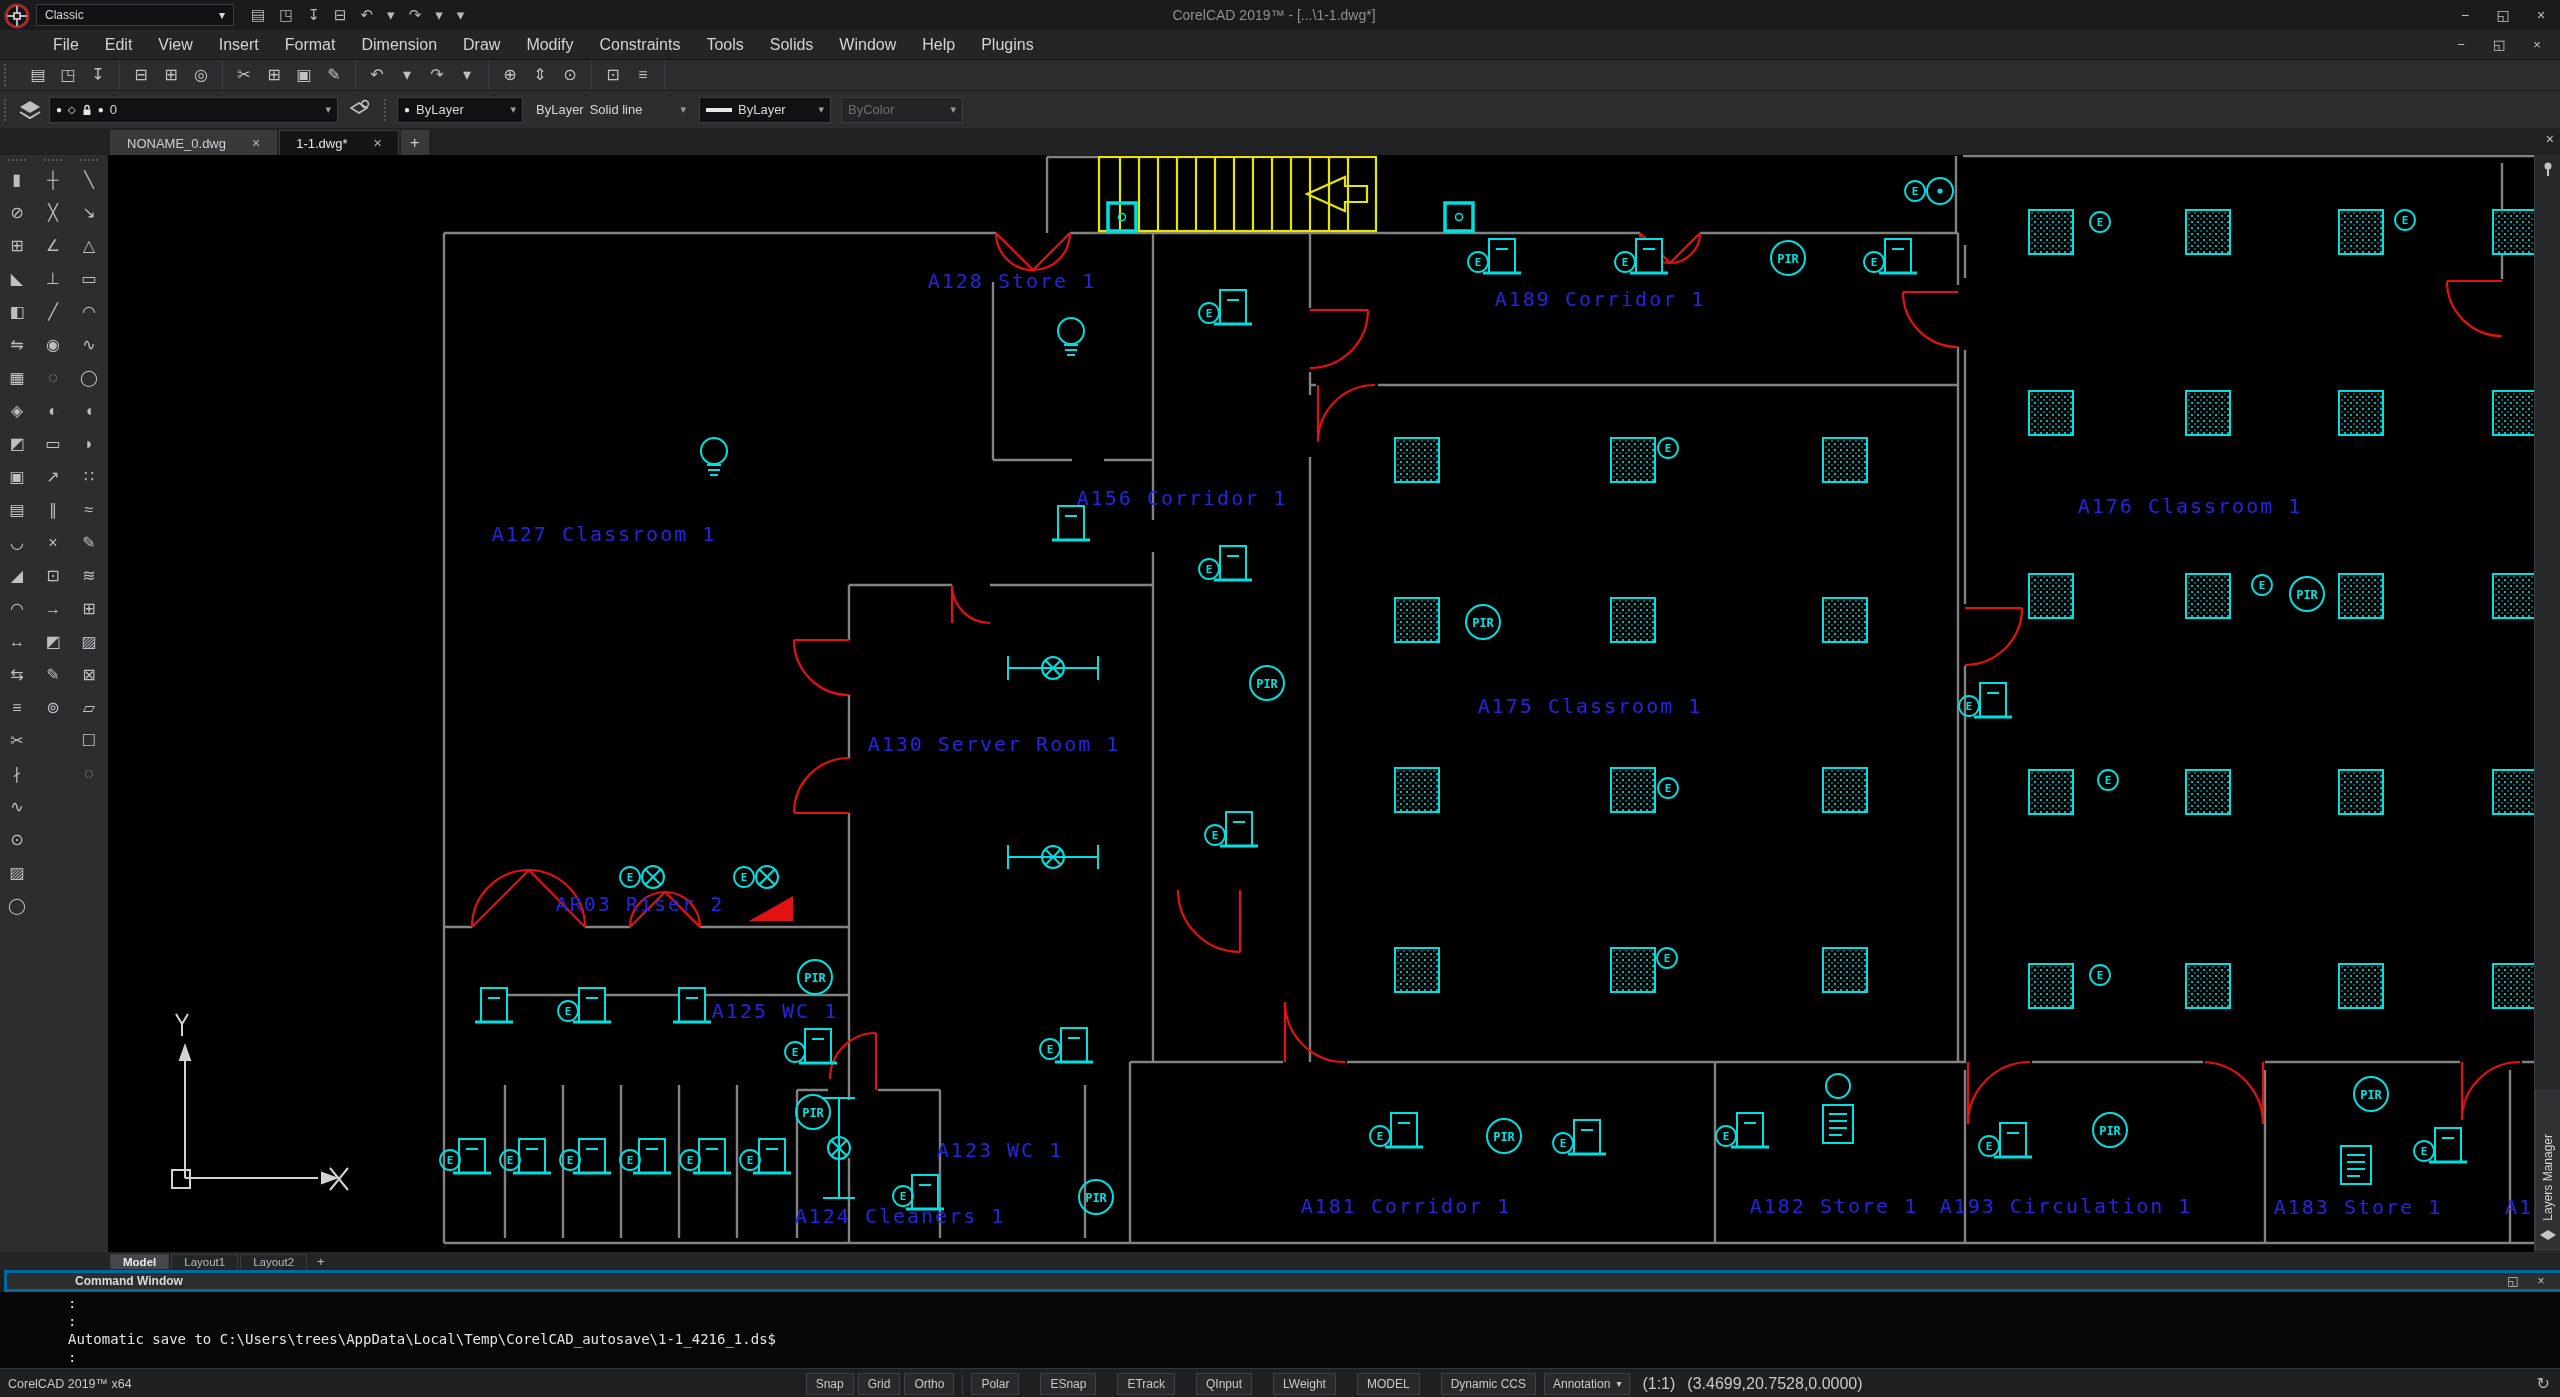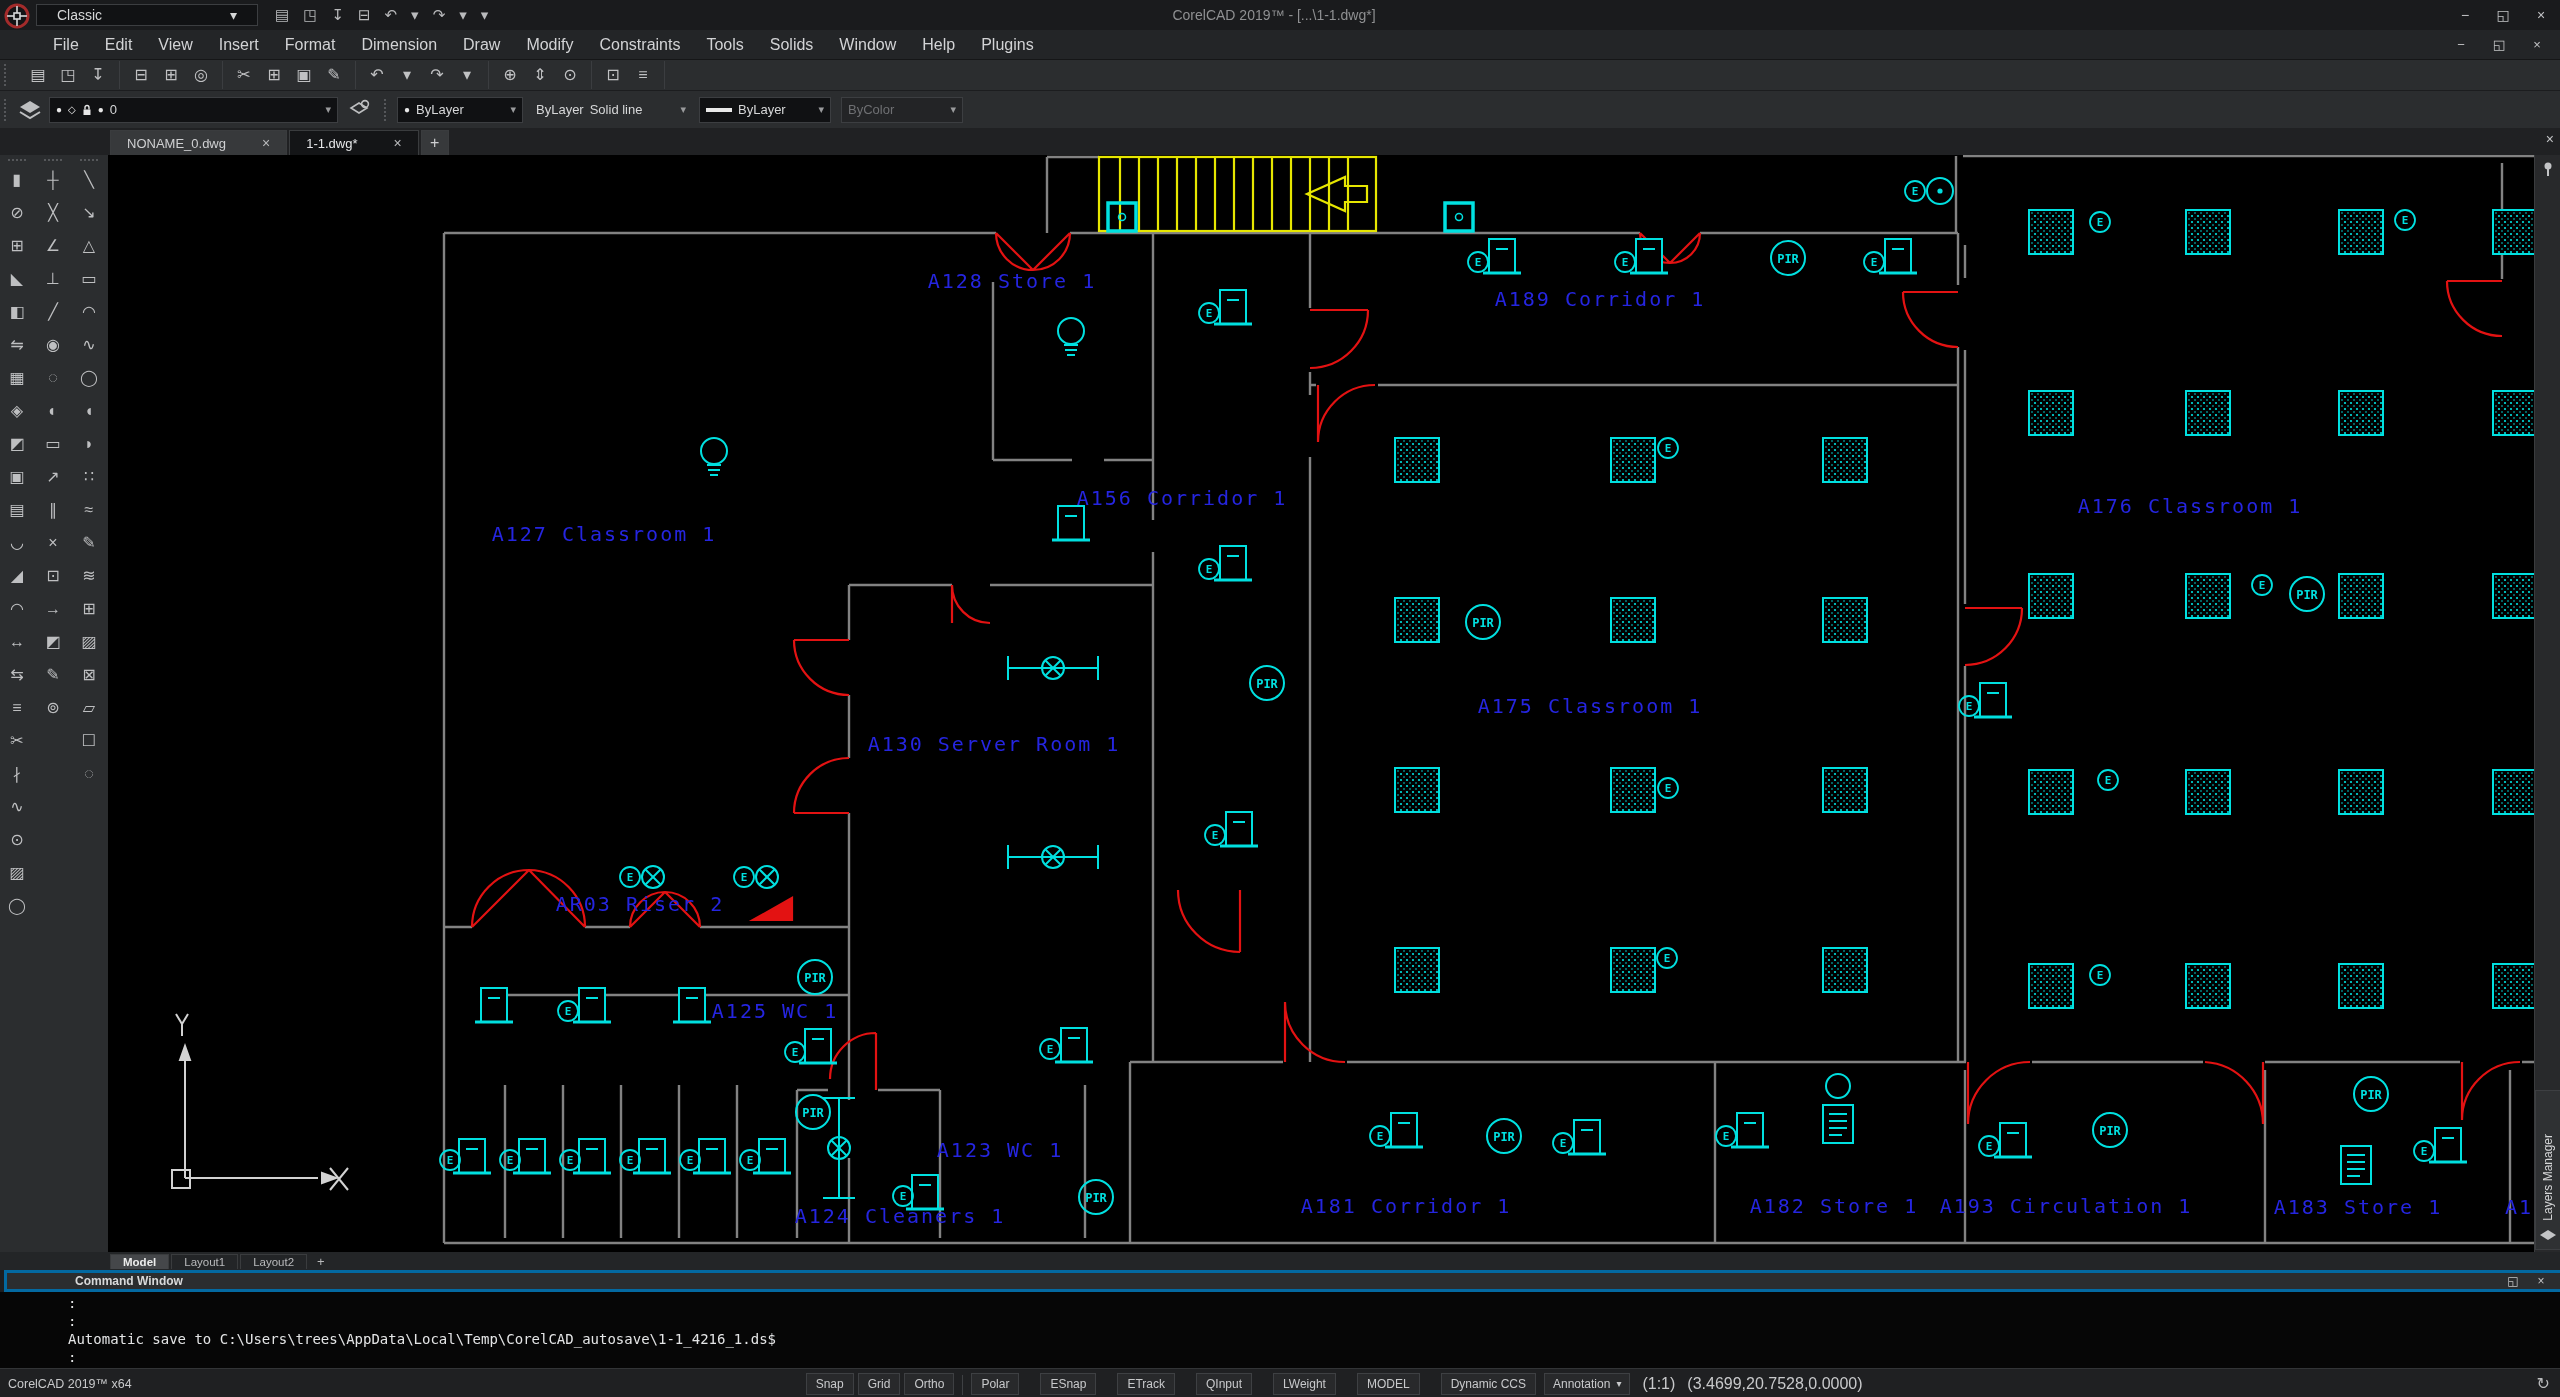--- a/index.html
+++ b/index.html
@@ -2,21 +2,21 @@
 <html><head>
 <meta charset="utf-8">
 <style>
   html,body{margin:0;padding:0;width:2560px;height:1397px;overflow:hidden;background:#1d1e20;
     font-family:"Liberation Sans","DejaVu Sans",sans-serif;}
   .abs{position:absolute;}
   
   #titlebar{left:0;top:0;width:2560px;height:30px;background:#1a1b1d;display:flex;align-items:center;}
   #logo{width:26px;height:26px;margin:2px 6px 0 4px;}
   #workspace{width:180px;height:20px;background:#111214;border:1px solid #3c3e41;color:#d6d7d8;
-    font-size:14px;display:flex;align-items:center;padding:0 20px;justify-content:space-between;}
+    font-size:12px;display:flex;align-items:center;padding:0 8px;justify-content:space-between;}
   .tb-ico{color:#b9babc;font-size:15px;padding:2px 7px;line-height:20px;}
   #win-title{position:absolute;left:0;right:12px;text-align:center;color:#8f9092;font-size:14px;pointer-events:none;}
   .winbtns{margin-left:auto;display:flex;z-index:2;}
   .winbtn{color:#c3c4c6;font-size:14px;width:38px;text-align:center;line-height:28px;}
   #menubar{left:0;top:30px;width:2560px;height:30px;background:#232527;display:flex;align-items:center;
     padding-left:40px;box-sizing:border-box;border-bottom:1px solid #151617;}
   .menu-item{color:#d2d3d5;font-size:16px;padding:0 13px;line-height:29px;}
   #menubar .winbtns .winbtn{line-height:29px;font-size:13px;}
   #toolbar{left:0;top:60px;width:2560px;height:30px;background:#2b2d2f;display:flex;align-items:center;
     border-bottom:1px solid #1c1d1f;}
@@ -25,21 +25,21 @@
   .tgroup .icon-cell{color:#c0c1c3;font-size:16px;width:30px;text-align:center;line-height:28px;}
   #propsbar{left:0;top:91px;width:2560px;height:37px;background:#2b2d2f;display:flex;align-items:center;
     border-bottom:1px solid #1c1d1f;}
   .combo{height:24px;background:#101113;border:1px solid #3c3e41;color:#d6d7d8;font-size:13px;
     display:flex;align-items:center;padding:0 6px;gap:6px;}
   .combo .caret{margin-left:auto;color:#9a9b9d;font-size:11px;}
   .combo.disabled{color:#6f7073;background:#232426;}
   .mini{font-size:10px;color:#e8e8e8;}
   #tabbar{left:0;top:128px;width:2560px;height:27px;background:#202123;display:flex;align-items:flex-end;
     border-bottom:1px solid #101112;}
-  .doctab{height:24px;display:flex;align-items:center;gap:36px;padding:0 16px;font-size:13px;
+  .doctab{height:24px;display:flex;align-items:center;gap:26px;padding:0 16px;font-size:13px;
     border:1px solid #3a3c3e;border-bottom:none;margin-right:2px;}
   .doctab.inactive{background:#37393b;color:#cfd0d2;}
   .doctab.active{background:#141517;color:#e6e7e9;}
   .tab-x{font-size:14px;color:#b9babc;}
   .tab-plus{width:26px;height:24px;background:#37393b;border:1px solid #3a3c3e;border-bottom:none;
     color:#cfd0d2;text-align:center;line-height:24px;font-size:16px;}
   
   #palette{left:0;top:155px;width:108px;height:1097px;background:#2b2d2f;display:flex;gap:2px;
     border-right:1px solid #1a1b1d;}
   .pcol{width:34px;background:#2b2d2f;display:flex;flex-direction:column;align-items:center;}

